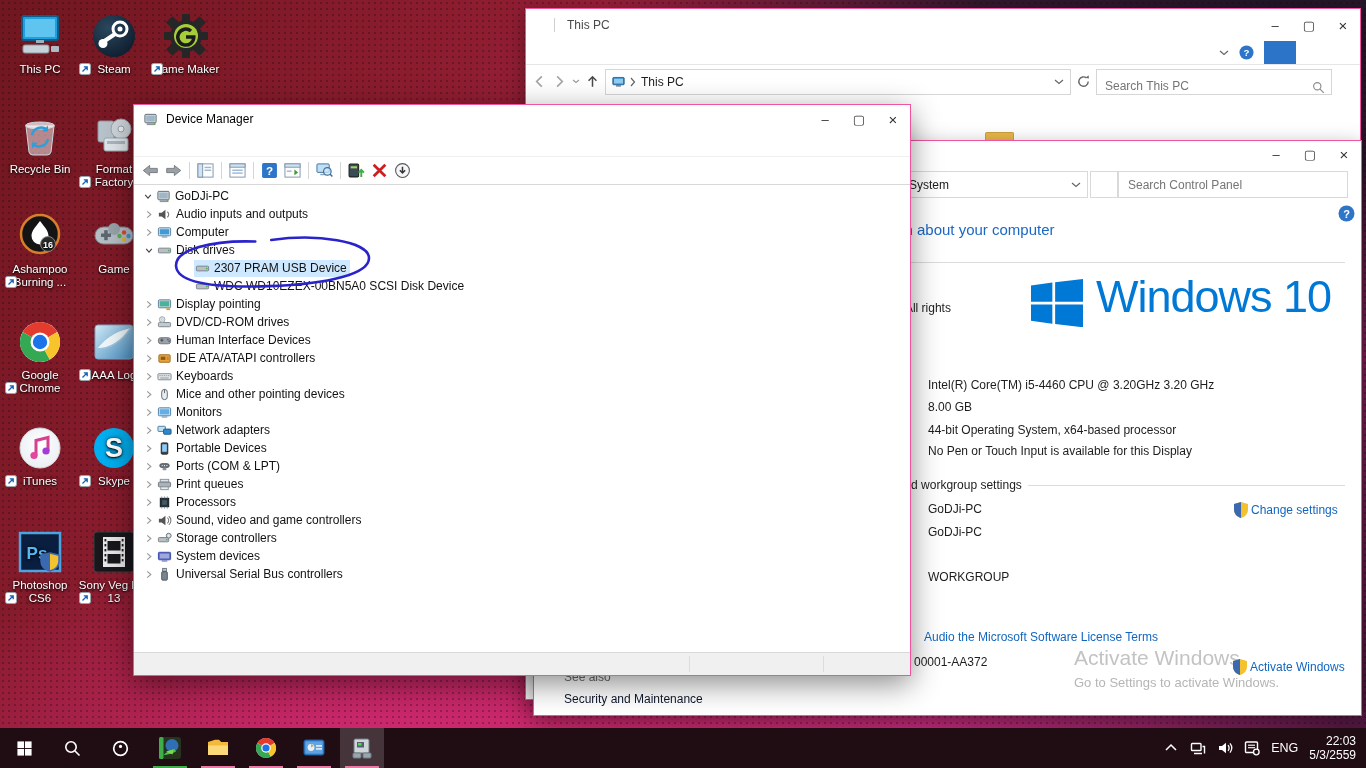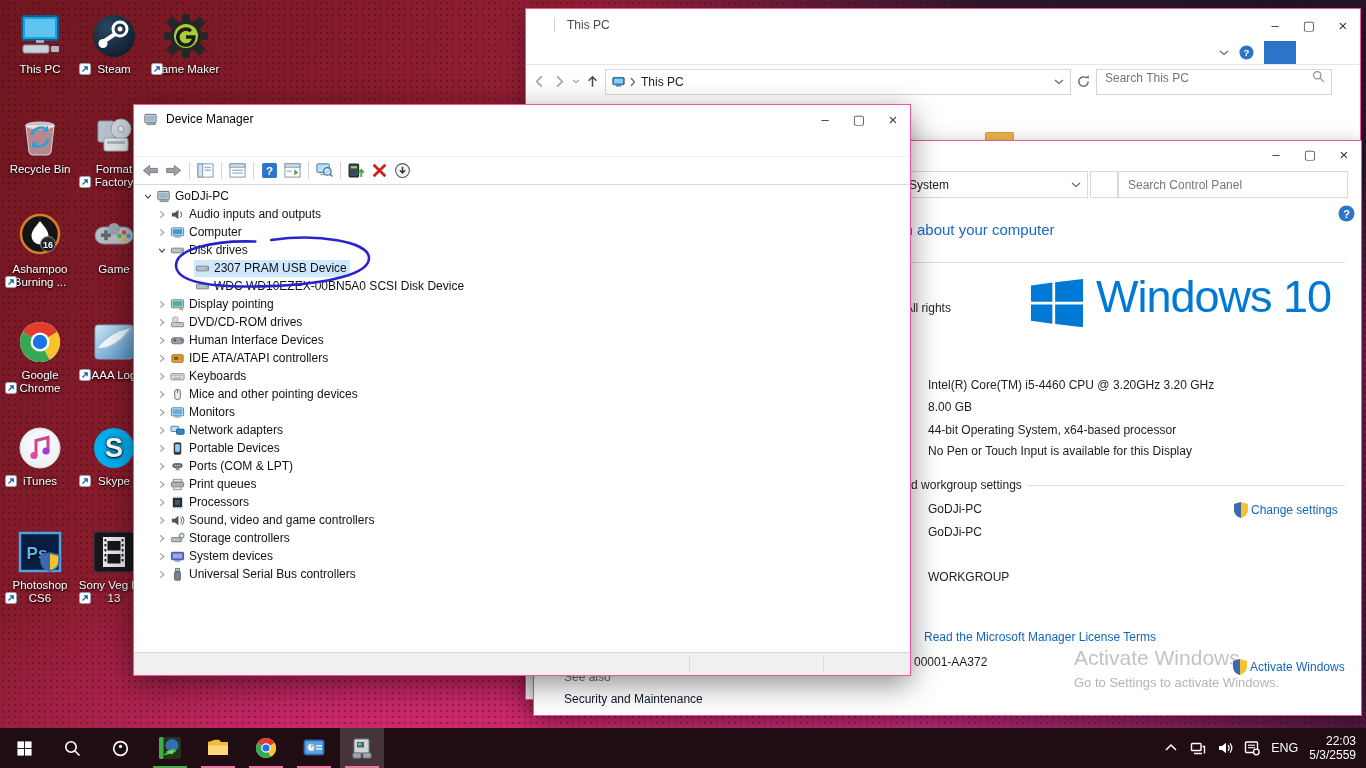--- a/index.html
+++ b/index.html
@@ -39,21 +39,21 @@
   .pc-title .title-text{margin-left:8px;color:#4a4a4a;font-size:12px;}
   .pc-tabs{height:23px;display:flex;align-items:center;border-bottom:1px solid #e6e6e6;}
   .tab{padding:0 16px;height:100%;display:flex;align-items:center;font-size:12px;color:#222;}
   .tab.active{background:#2b74c8;color:#fff;}
   .pc-tabs .right-icons{margin-left:auto;display:flex;align-items:center;gap:10px;padding-right:10px;}
   .pc-nav{height:33px;display:flex;align-items:center;padding:0 6px;gap:5px;}
   .nbtn svg{width:15px;height:15px}
   .addr{width:452px;height:24px;border:1px solid #d6d6d6;display:flex;align-items:center;padding:0 6px;gap:5px;}
   .addr .ai svg{width:13px;height:13px}
   .addr .chev-end{margin-left:auto}
-  .searchbox{height:24px;border:1px solid #d6d6d6;display:flex;align-items:flex-start;padding:0 6px;width:222px;}
+  .searchbox{height:24px;border:1px solid #d6d6d6;display:flex;align-items:flex-end;padding:0 6px;width:222px;}
   .searchbox input{border:none;outline:none;background:transparent;flex:1;font:12px "Liberation Sans",sans-serif;color:#444;}
   .searchbox .mag svg{width:13px;height:13px}
   .folder-tip{position:absolute;left:459px;top:123px;width:27px;height:9px;background:#e9b64a;border-radius:2px 2px 0 0;border:1px solid #caa23c;border-bottom:none;}
   
   .win-sys{left:533px;top:140px;width:829px;height:576px;box-shadow:0 6px 20px rgba(0,0,0,.35);}
   .sys-title{height:27px;display:flex;align-items:center;}
   .sys-el{position:absolute;}
   .box{border:1px solid #d9d9d9;box-sizing:border-box;display:flex;align-items:center;}
   .sys-addr{left:140px;top:30px;width:414px;height:27px;padding:0 6px;}
   .sys-addr .addr-text{margin-left:228px;color:#222;}
@@ -84,21 +84,21 @@
   .dm-title .ti svg{width:15px;height:15px}
   .dm-title .title-text{font-size:12px;color:#000;}
   .dm-menu{height:23px;display:flex;align-items:center;padding-left:2px;border-bottom:1px solid #f0f0f0;}
   .menu-item{padding:0 9px;font-size:12px;color:#222;}
   .dm-toolbar{height:27px;display:flex;align-items:center;padding-left:5px;border-bottom:1px solid #d8d8d8;}
   .tb-btn{width:23px;height:23px;display:flex;align-items:center;justify-content:center;}
   .tb-btn svg{width:17px;height:17px}
   .tb-btn.sep{width:1px;height:17px;background:#d5d5d5;margin:0 4px;}
   .dm-tree{position:absolute;left:0;right:0;top:82px;bottom:24px;overflow:hidden;}
   .trow{height:18px;display:flex;align-items:center;}
-  .trow.lvl0{padding-left:7px}.trow.lvl1{padding-left:21px}.trow.lvl2{padding-left:60px}
+  .trow.lvl0{padding-left:7px}.trow.lvl1{padding-left:8px}.trow.lvl2{padding-left:60px}
   .chev{width:14px;display:flex;align-items:center;justify-content:center;}
   .chev svg{width:8px;height:9px}
   .row-sel{display:inline-flex;align-items:center;gap:4px;padding:1px 3px 1px 1px;}
   .trow.selected .row-sel{background:#cde8ff;}
   .ticon svg{width:15px;height:15px}
   .tlabel{font-size:12px;color:#111;white-space:nowrap;}
   .dm-status{position:absolute;left:0;right:0;bottom:0;height:22px;background:#f0f0f0;border-top:1px solid #d9d9d9;}
   .st-sep{position:absolute;top:3px;bottom:3px;width:1px;background:#dcdcdc;}
   .annotation{position:absolute;left:34px;top:128px;width:212px;height:60px;pointer-events:none;}
   
@@ -536,21 +536,21 @@
     <div class="sys-el sys-val" style="top:361px">GoDJi-PC</div>
     <span class="sys-el shield-ic" style="left:700px;top:361px">
         <svg viewBox="0 0 14 16">
           <path d="M7 0l7 2v5.5C14 12 11 14.8 7 16 3 14.8 0 12 0 7.5V2z" fill="#f3c22e"></path>
           <path d="M7 0L0 2v5.5C0 12 3 14.8 7 16z" fill="#3b69b0"></path>
         </svg>
       </span>
     <div class="sys-el link" style="left:717px;top:362px">Change settings</div>
     <div class="sys-el sys-val" style="top:384px">GoDJi-PC</div>
     <div class="sys-el sys-val" style="top:429px">WORKGROUP</div>
-    <div class="sys-el link" style="left:390px;top:489px">Read the Microsoft Manager License Terms</div>
+    <div class="sys-el link" style="left:390px;top:489px">Audio the Microsoft Software License Terms</div>
     <div class="sys-el sys-val" style="left:380px;top:514px">00001-AA372</div>
     <div class="sys-el watermark">Activate Windows</div>
     <span class="sys-el shield-ic" style="left:699px;top:518px">
         <svg viewBox="0 0 14 16">
           <path d="M7 0l7 2v5.5C14 12 11 14.8 7 16 3 14.8 0 12 0 7.5V2z" fill="#f3c22e"></path>
           <path d="M7 0L0 2v5.5C0 12 3 14.8 7 16z" fill="#3b69b0"></path>
         </svg>
       </span>
     <div class="sys-el link" style="left:716px;top:519px">Activate Windows</div>
     <div class="sys-el hint">Go to Settings to activate Windows.</div>

